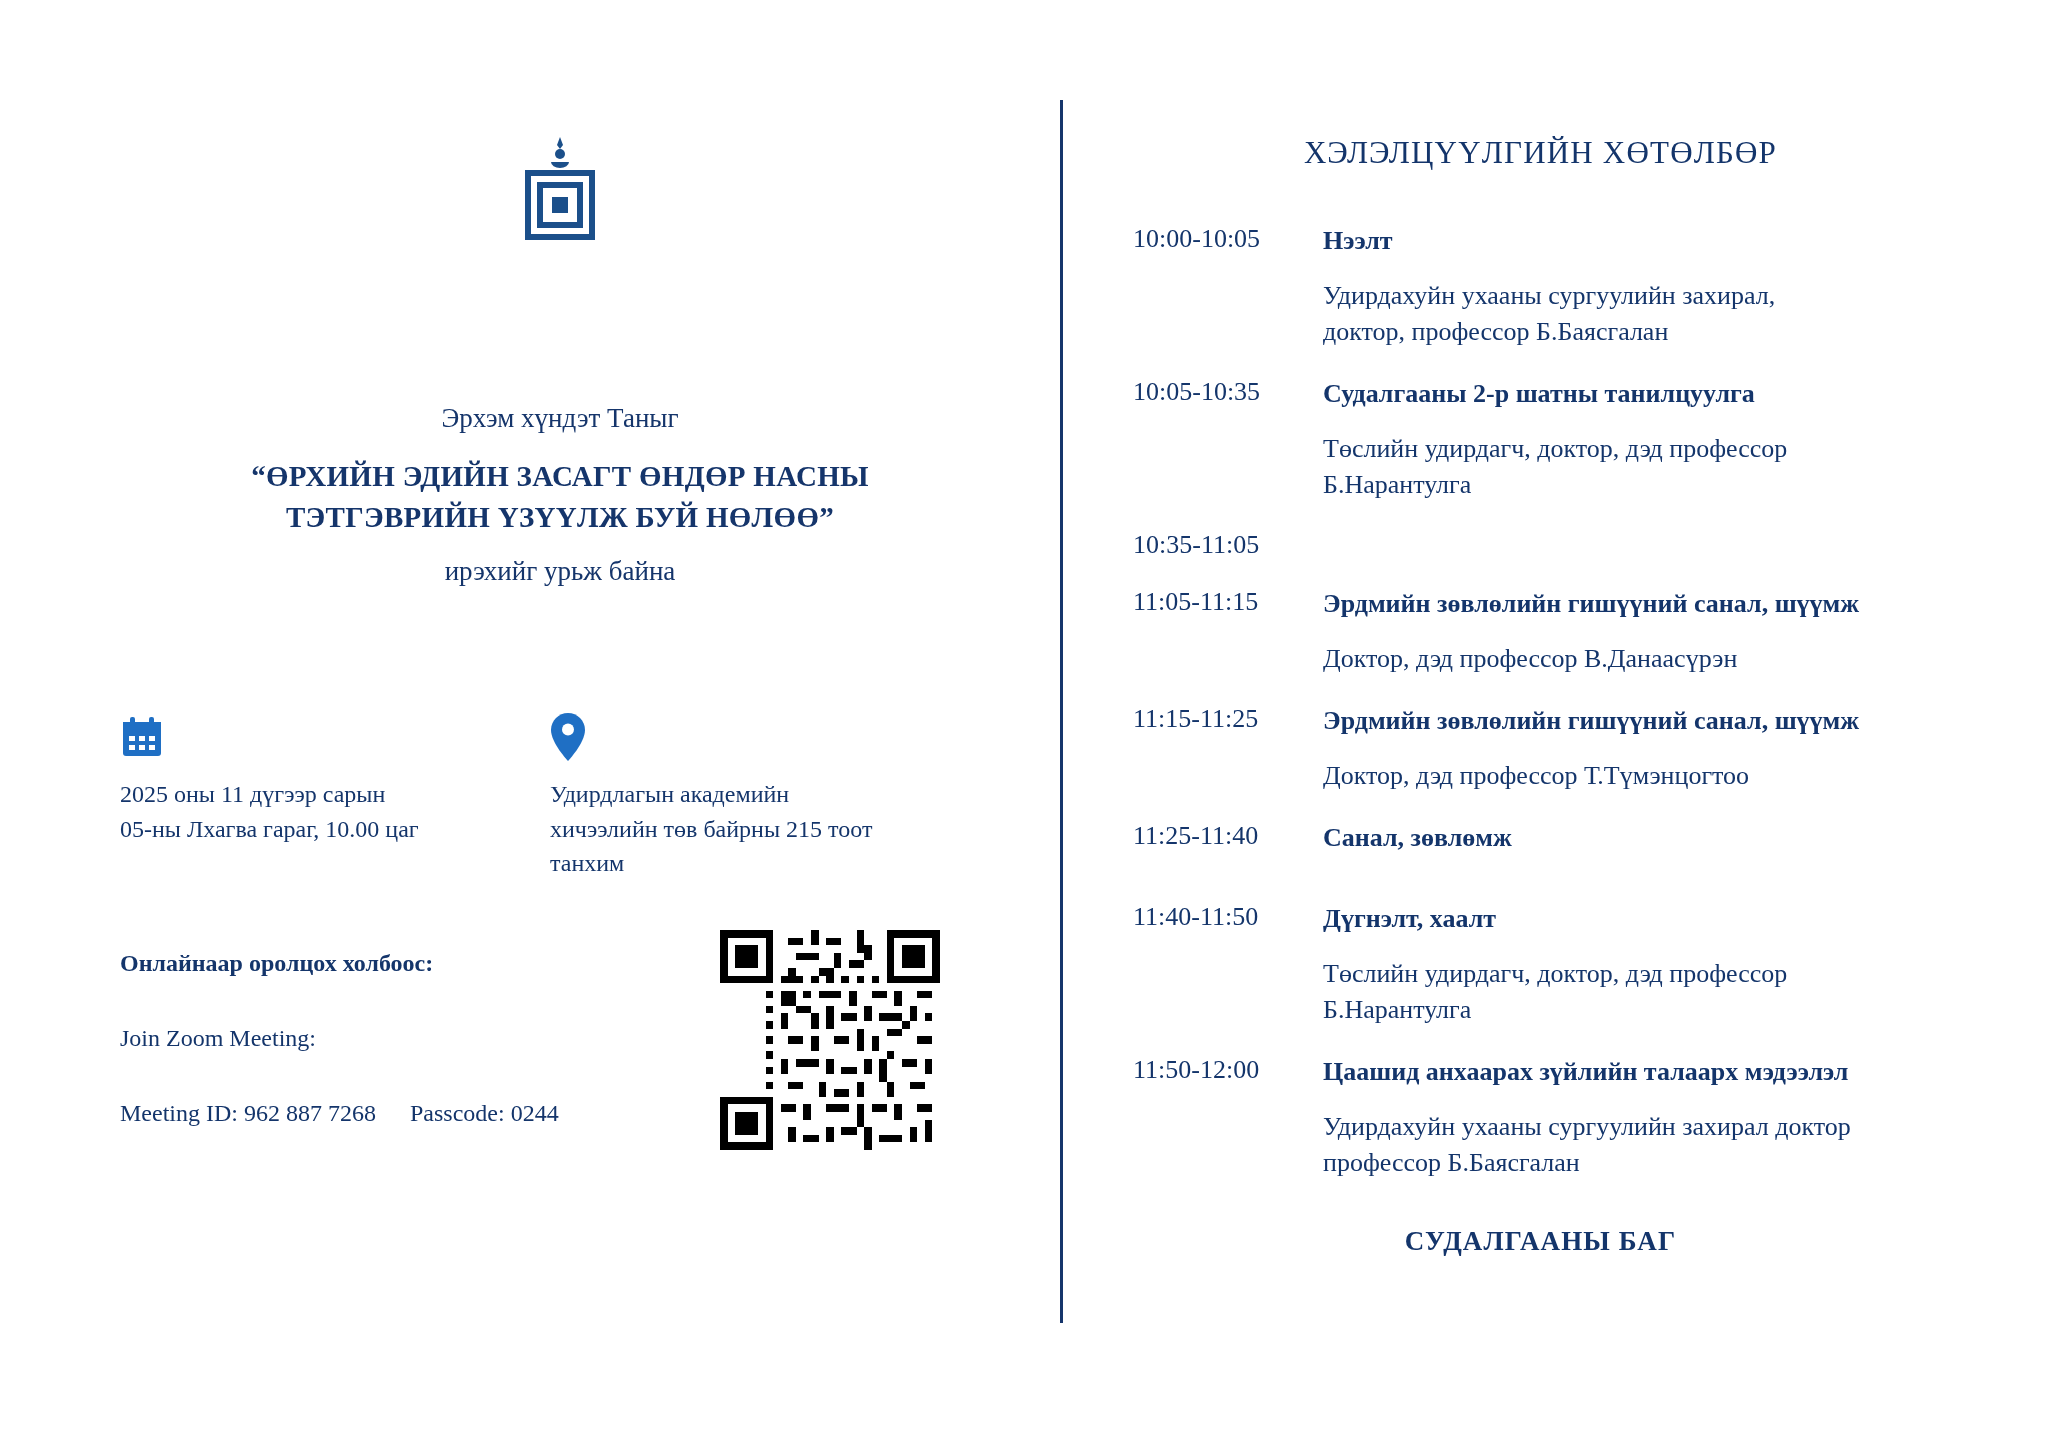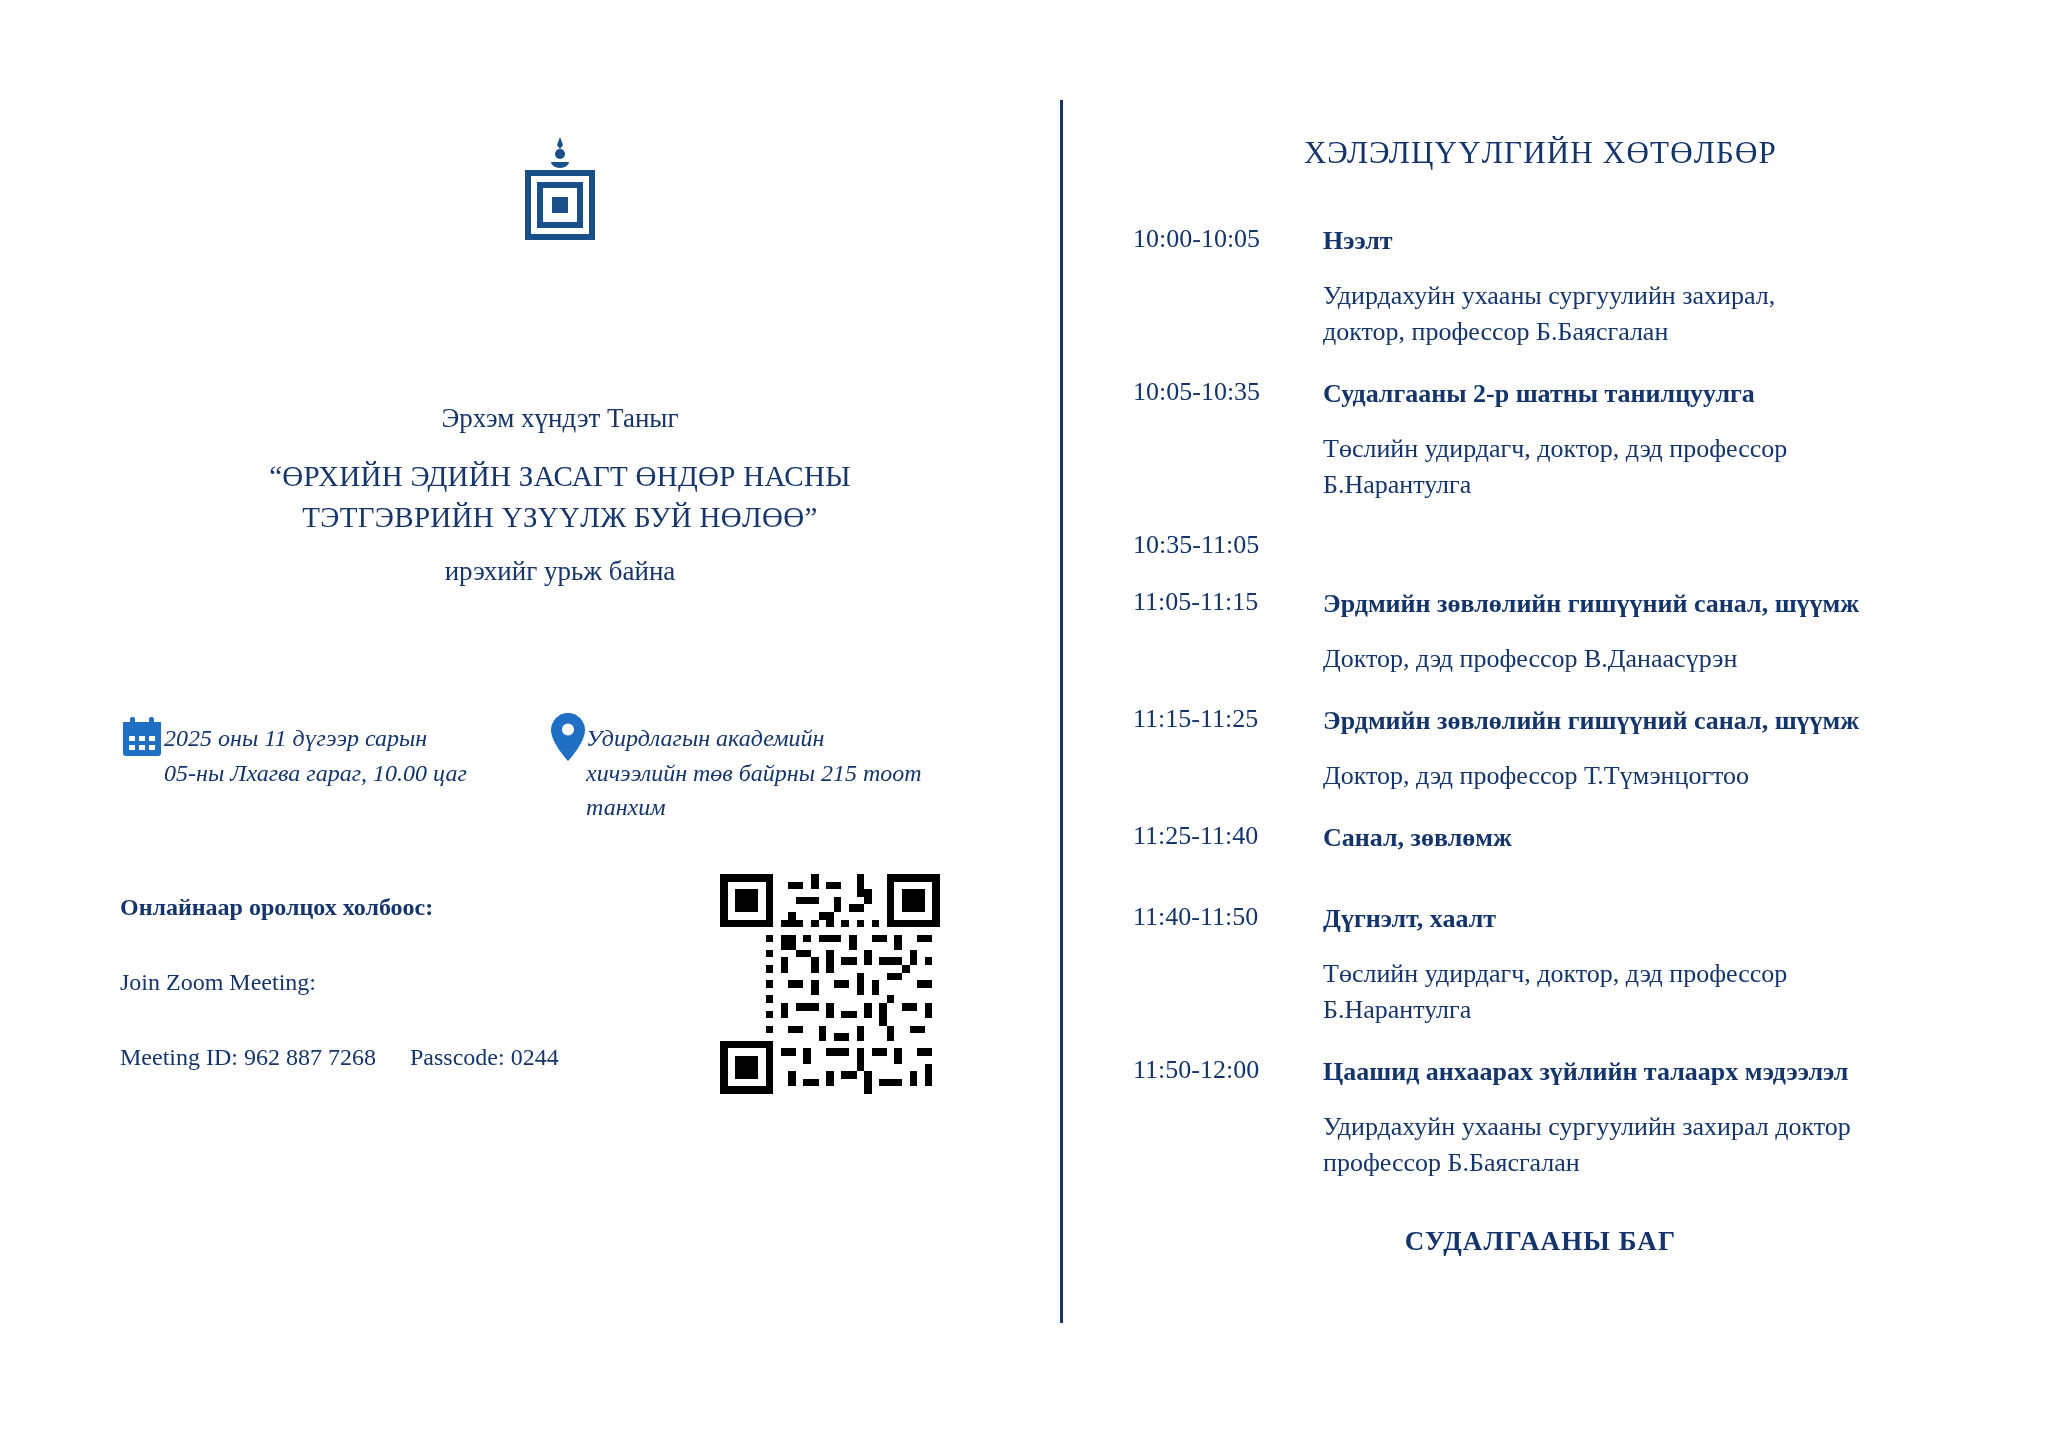--- a/index.html
+++ b/index.html
@@ -60,42 +60,41 @@
     margin-top: 150px;
     text-align: center;
   }
   .invite-lead {
     font-size: 27px;
     color: #15356b;
     margin-bottom: 22px;
   }
   .invite-title {
     font-size: 29px;
-    font-weight: normal;
+    font-weight: bold;
     color: #15356b;
     line-height: 1.42;
     letter-spacing: 0.3px;
     text-align: center;
   }
   .invite-sub {
     margin-top: 14px;
     font-size: 27px;
     color: #15356b;
     line-height: 1.45;
   }
 
   .meta-row {
     margin-top: 118px;
     display: flex;
     align-items: flex-start;
   }
   .meta-item {
     display: flex;
-    flex-direction: row;
-    font-style: italic;
+    flex-direction: column;
   }
   .meta-item.date { width: 430px; }
   .meta-item.place { width: 430px; }
   .meta-icon {
     height: 56px;
     display: flex;
     align-items: center;
   }
   .meta-text {
     margin-top: 12px;

